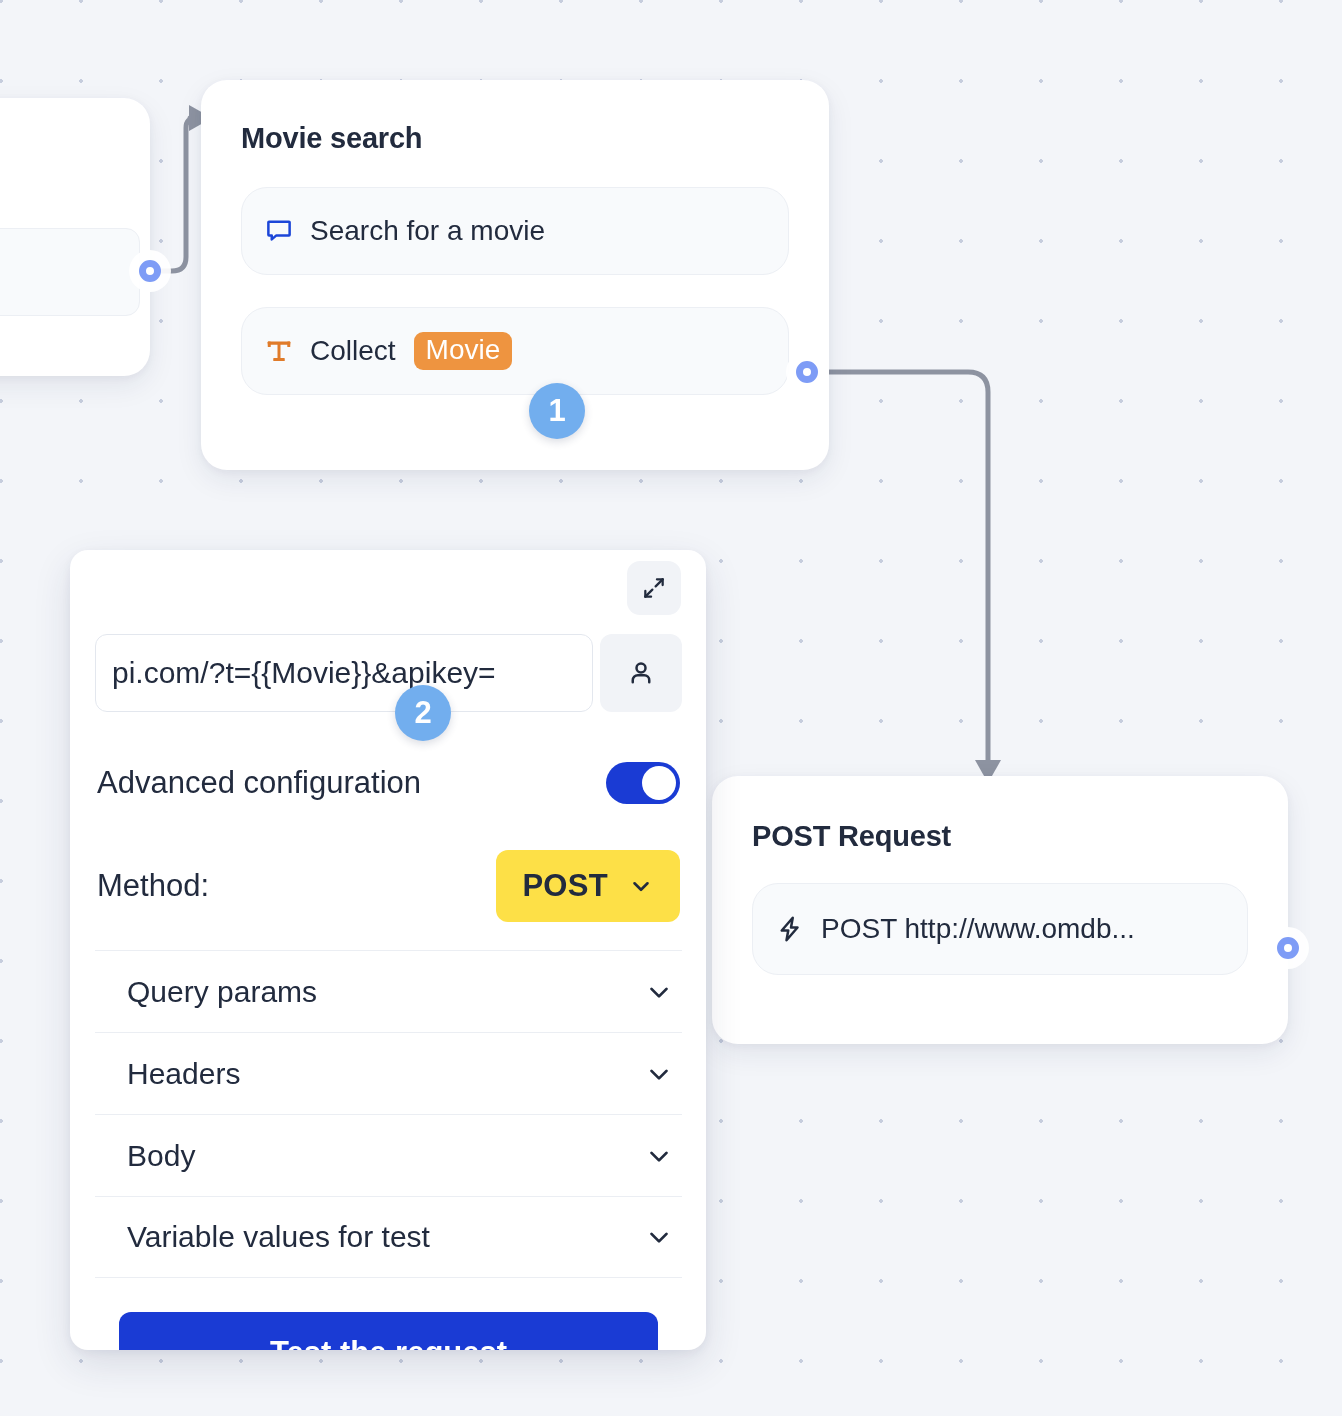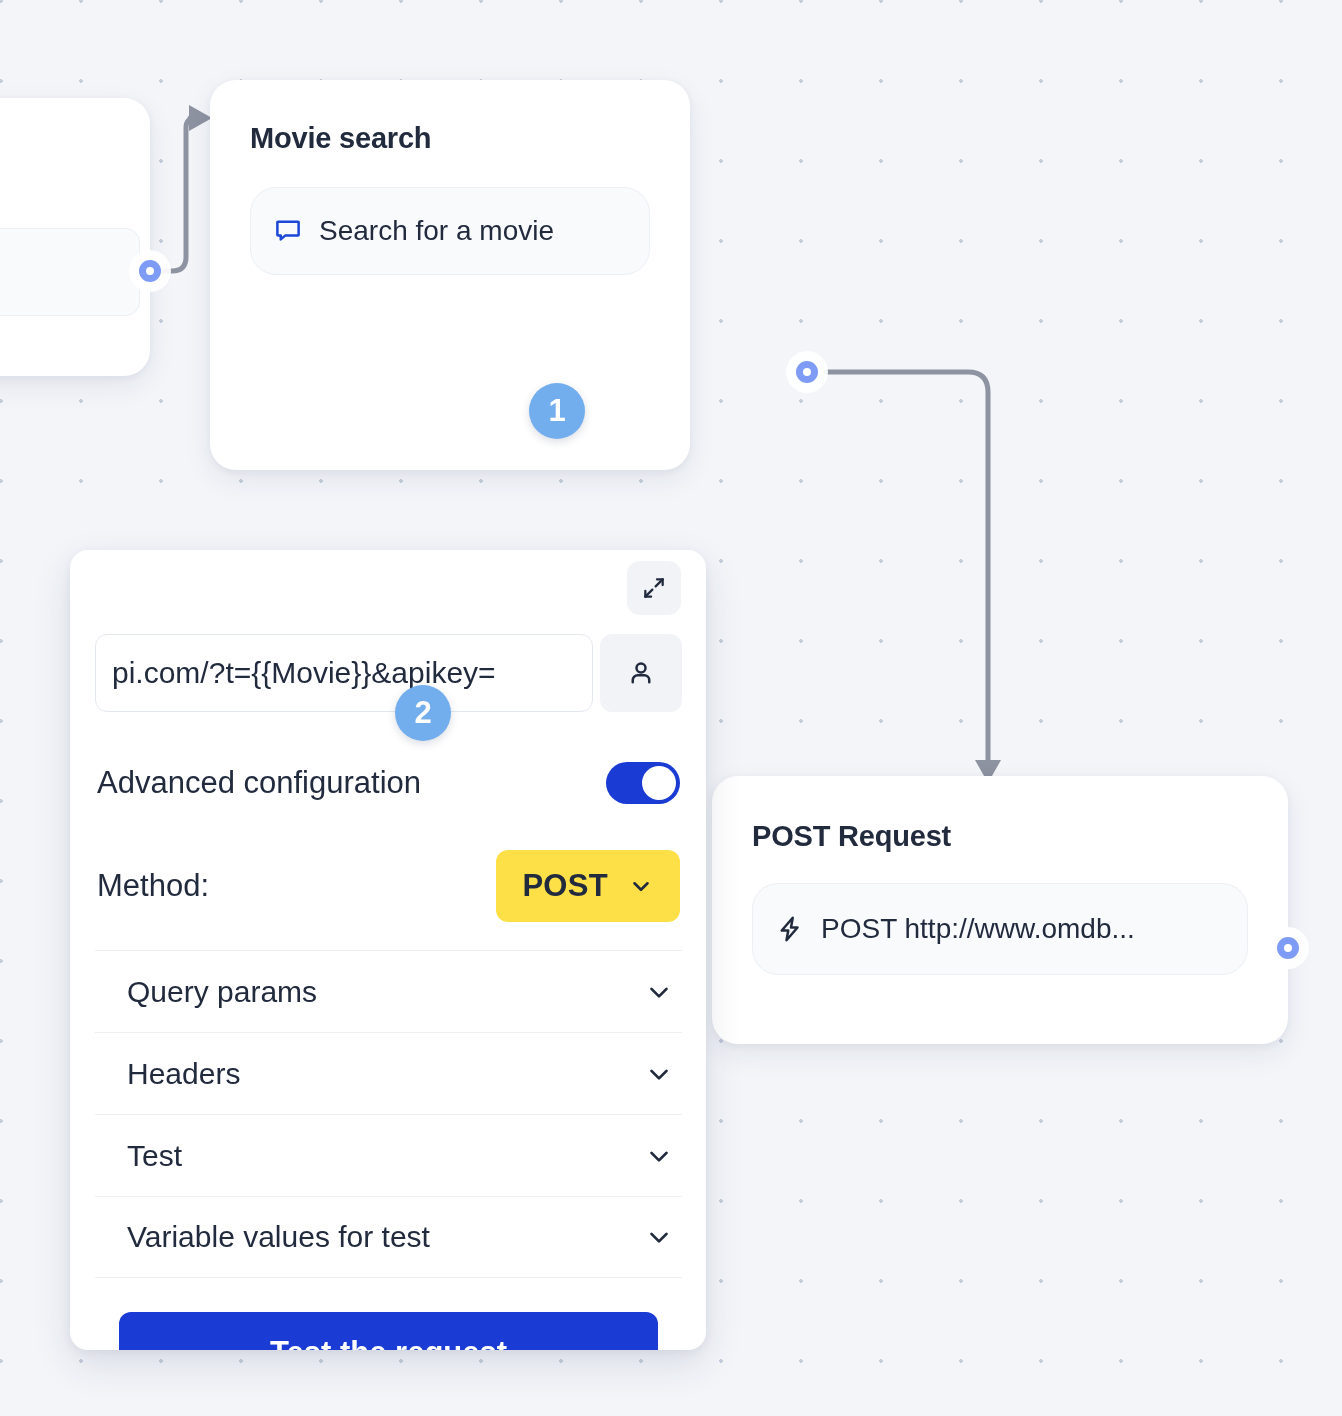--- a/index.html
+++ b/index.html
@@ -85,23 +85,23 @@
     top: 130px;
     width: 260px;
     height: 88px;
     background: #f8fafc;
     border: 1px solid #eceff4;
     border-radius: 14px;
   }
 
   
   #node-movie-search {
-    left: 210px;
+    left: 201px;
     top: 80px;
-    width: 480px;
+    width: 628px;
     height: 390px;
     padding: 42px 40px;
   }
   #node-movie-search .node-title { margin-bottom: 32px; }
   #node-movie-search .node-row + .node-row { margin-top: 32px; }
 
   .chip {
     display: inline-block;
     background: #ee9440;
     color: #ffffff;
@@ -324,20 +324,35 @@
 
   <div class="node-row">
     <span class="row-icon">
       <svg width="30" height="30" viewBox="0 0 24 24" fill="none" stroke="#1c46d8" stroke-width="2" stroke-linecap="round" stroke-linejoin="round">
         <path d="M20 4.5H4a.5.5 0 0 0-.5.5v10a.5.5 0 0 0 .5.5h2.2v3.2L9.9 15.5H20a.5.5 0 0 0 .5-.5V5a.5.5 0 0 0-.5-.5z"></path>
       </svg>
     </span>
     <span class="row-label">Search for a movie</span>
   </div>
 
+  <div class="node-row">
+    <span class="row-icon">
+      <svg width="30" height="30" viewBox="0 0 24 24">
+        <g fill="#e07b2a">
+          <rect x="3" y="4.4" width="18" height="2.5" rx="0.5"></rect>
+          <rect x="3" y="4.4" width="2.4" height="4.4" rx="0.5"></rect>
+          <rect x="18.6" y="4.4" width="2.4" height="4.4" rx="0.5"></rect>
+          <rect x="10.8" y="5.2" width="2.4" height="13.4"></rect>
+          <rect x="7.4" y="17.6" width="9.2" height="2.4" rx="0.5"></rect>
+        </g>
+      </svg>
+    </span>
+    <span class="row-label">Collect</span>
+    <span class="chip">Movie</span>
+  </div>
 </div>
 <div class="handle" id="handle-movie-out"></div>
 
 <div class="node" id="node-omdb">
   <div class="node-title">POST Request</div>
 
   <div class="node-row">
     <span class="row-icon">
       <svg width="30" height="30" viewBox="0 0 24 24" fill="none" stroke="#222b3e" stroke-width="2" stroke-linejoin="round" stroke-linecap="round">
         <path d="M14.2 3 5.4 13.2h5.2L9.2 21l8.8-10.2h-5.2z"></path>
@@ -413,21 +428,21 @@
       <div class="acc-item">
         <span class="acc-label">Headers</span>
         <span>
           <svg width="30" height="30" viewBox="0 0 24 24" fill="none" stroke="#222b3e" stroke-width="2.2" stroke-linecap="round" stroke-linejoin="round">
             <path d="M6 9.5 12 15.5 18 9.5"></path>
           </svg>
         </span>
       </div>
 
       <div class="acc-item">
-        <span class="acc-label">Test</span>
+        <span class="acc-label">Body</span>
         <span>
           <svg width="30" height="30" viewBox="0 0 24 24" fill="none" stroke="#222b3e" stroke-width="2.2" stroke-linecap="round" stroke-linejoin="round">
             <path d="M6 9.5 12 15.5 18 9.5"></path>
           </svg>
         </span>
       </div>
 
       <div class="acc-item">
         <span class="acc-label">Variable values for test</span>
         <span>

